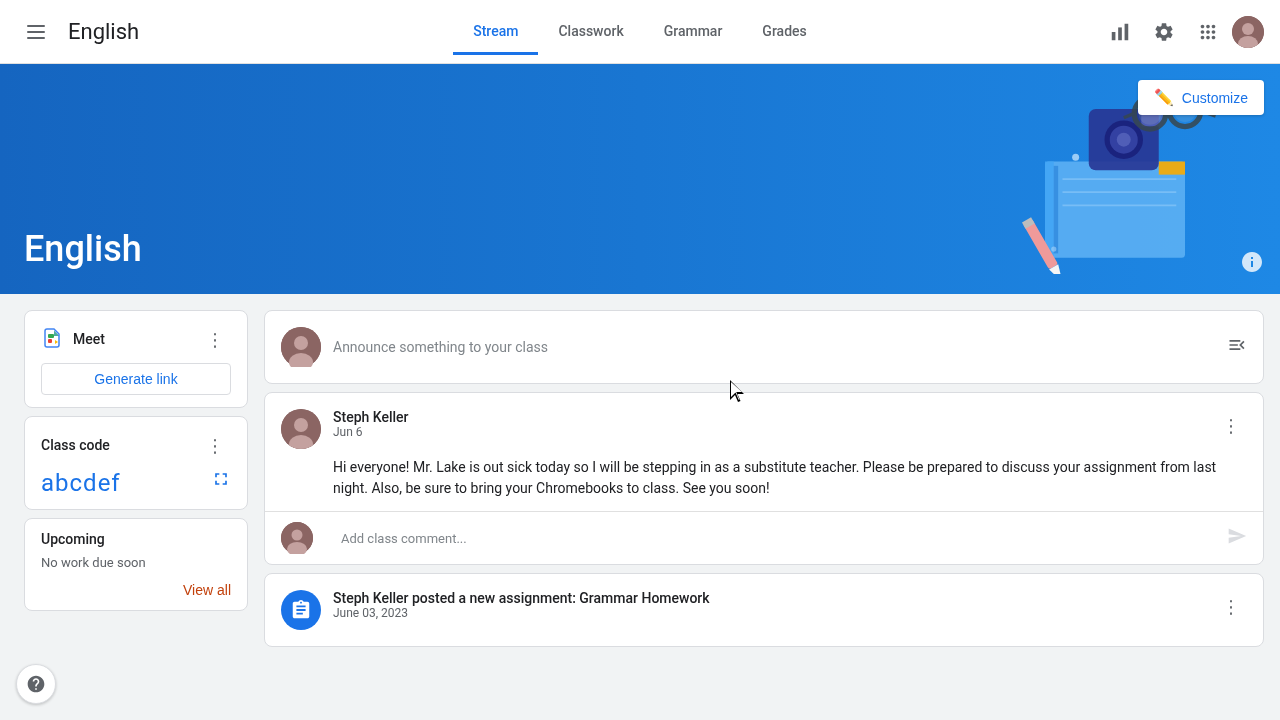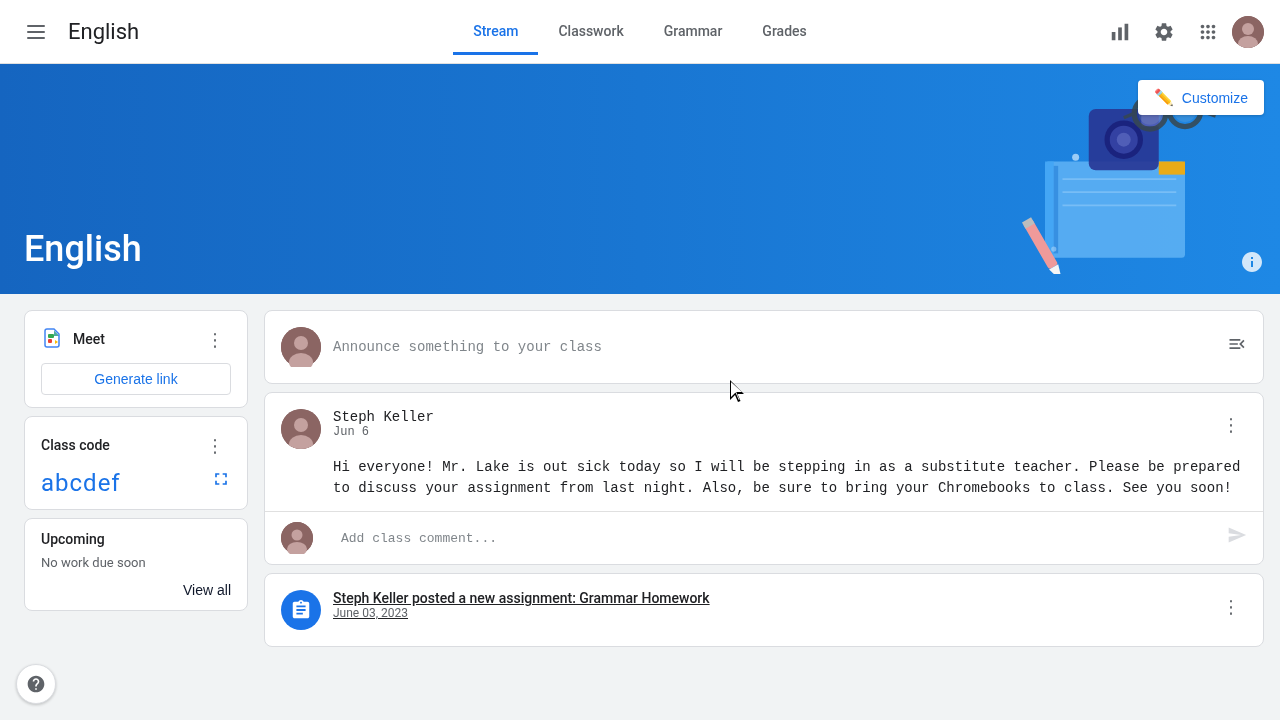--- a/index.html
+++ b/index.html
@@ -231,41 +231,40 @@
       margin-bottom: 8px;
     }
     .no-work {
       font-size: 13px;
       color: #5f6368;
       margin-bottom: 12px;
     }
     .view-all-btn {
       background: none;
       border: none;
-      color: #0f172a;
+      color: #c2410c;
       font-size: 14px;
       font-weight: 500;
       cursor: pointer;
       float: right;
     }
 
     
     .stream-feed {
       flex: 1;
       display: flex;
       flex-direction: column;
       gap: 8px;
       min-width: 0;
     }
     .post-card {
       background: #fff;
       border-radius: 8px;
       border: 1px solid #dadce0;
       overflow: hidden;
-      font-family: Liberation Mono, monospace;
     }
     .announce-bar {
       display: flex;
       align-items: center;
       padding: 16px;
       gap: 12px;
     }
     .announce-avatar {
       width: 40px; height: 40px;
       border-radius: 50%;
@@ -357,21 +356,20 @@
       background: #1a73e8;
       display: flex;
       align-items: center;
       justify-content: center;
       flex-shrink: 0;
       color: white;
       font-size: 20px;
     }
     .assignment-meta {
       flex: 1;
-      text-decoration: underline;
     }
     .assignment-title {
       font-size: 14px;
       font-weight: 500;
       color: #202124;
     }
     .assignment-date {
       font-size: 12px;
       color: #5f6368;
     }

